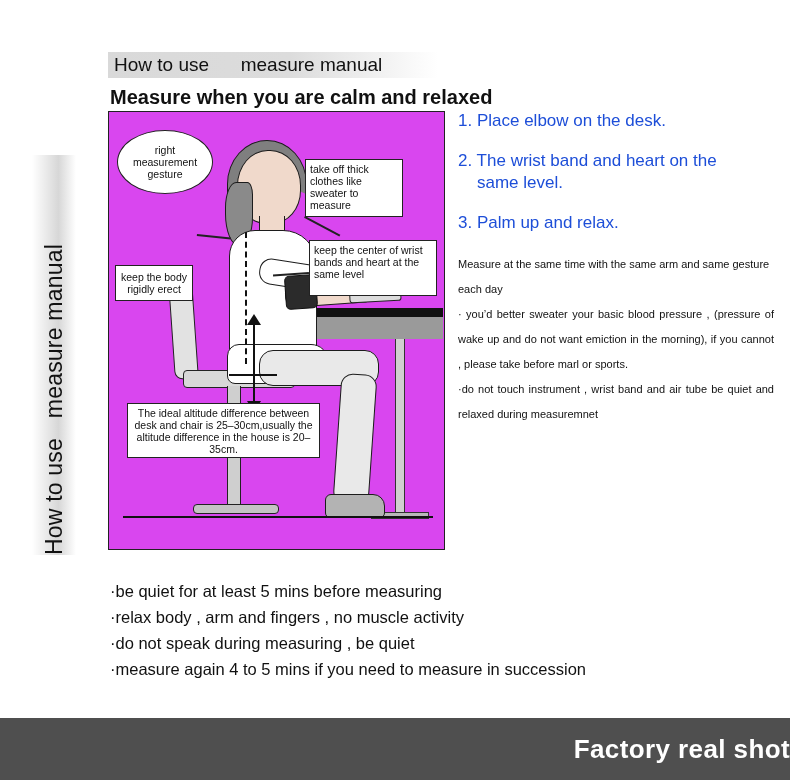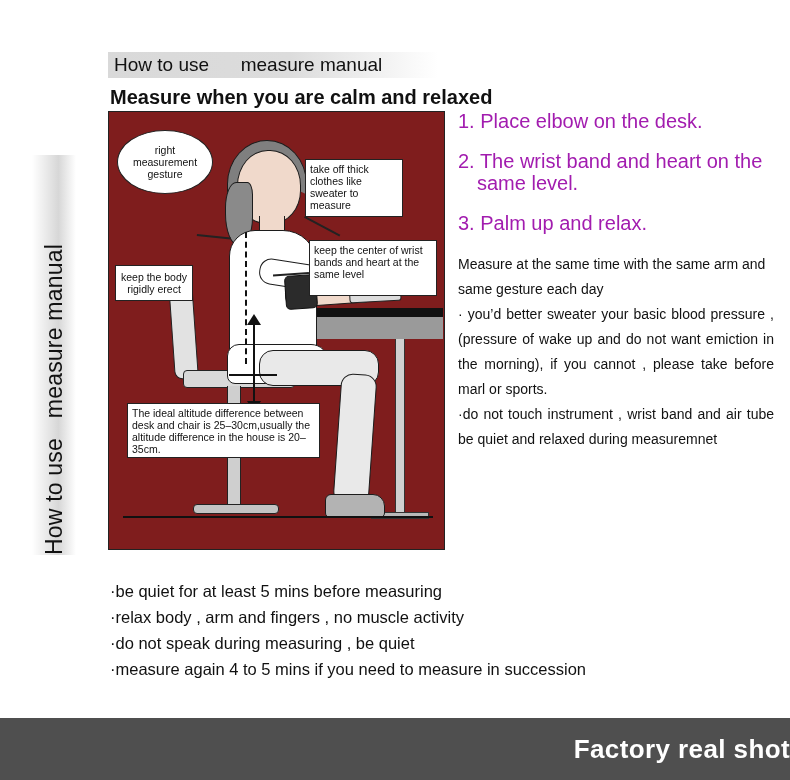--- a/index.html
+++ b/index.html
@@ -75,21 +75,21 @@
   }
 
   
   .illus {
     position: absolute;
     left: 108px;
     top: 111px;
     width: 335px;
     height: 437px;
     border: 1px solid #222;
-    background: #7f1d1d;
+    background: #d946ef;
     overflow: hidden;
   }
 
   
   .callout {
     position: absolute;
     background: #fff;
     border: 1px solid #222;
     font-size: 10.5px;
     line-height: 12px;
@@ -103,21 +103,21 @@
     text-align: center;
     display: flex;
     align-items: center;
     justify-content: center;
   }
 
   .c-gesture { left: 8px;  top: 18px;  width: 96px;  height: 64px; }
   .c-erect   { left: 6px;  top: 105px; width: 78px;  height: 36px; display:flex; align-items:center; justify-content:center; text-align:center;margin-top:48px;}
   .c-clothes { left: 196px; top: 47px; width: 98px;  height: 58px; }
   .c-center  { left: 200px; top: 128px; width: 128px; height: 56px; }
-  .c-ideal   { left: 18px;  top: 291px; width: 193px; height: 55px; }
+  .c-ideal   { left: 18px;  top: 291px; width: 193px; height: 55px; text-align: center; }
 
   
   .leader {
     position: absolute;
     background: #222;
     transform-origin: 0 0;
     z-index: 5;
   }
 
   .wall-floor {
@@ -310,28 +310,28 @@
   .tick-b { left: 120px; top: 262px; width: 48px; height: 2px; }
 
   
   .right-col {
     position: absolute;
     left: 458px;
     top: 110px;
     width: 316px;
   }
   .num-item {
-    font-size: 20px;
-    color: #a21caf;
+    font-size: 17px;
+    color: #1d4ed8;
     line-height: 22px;
     margin-bottom: 18px;
   }
   .num-item .cont { display: block; padding-left: 19px; }
   .para {
-    font-size: 14px;
+    font-size: 11px;
     color: #111;
     line-height: 25px;
     margin: 0 0 0 0;
   }
   .para.just { text-align: justify; text-justify: inter-word; }
 
   
   .bottom-list {
     position: absolute;
     left: 110px;

